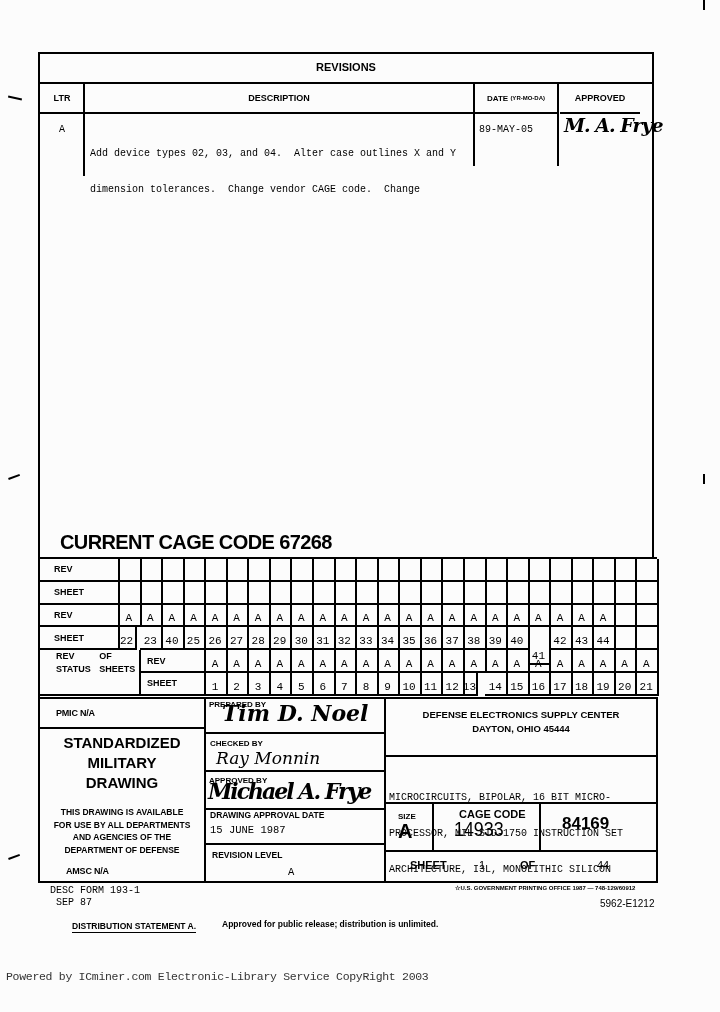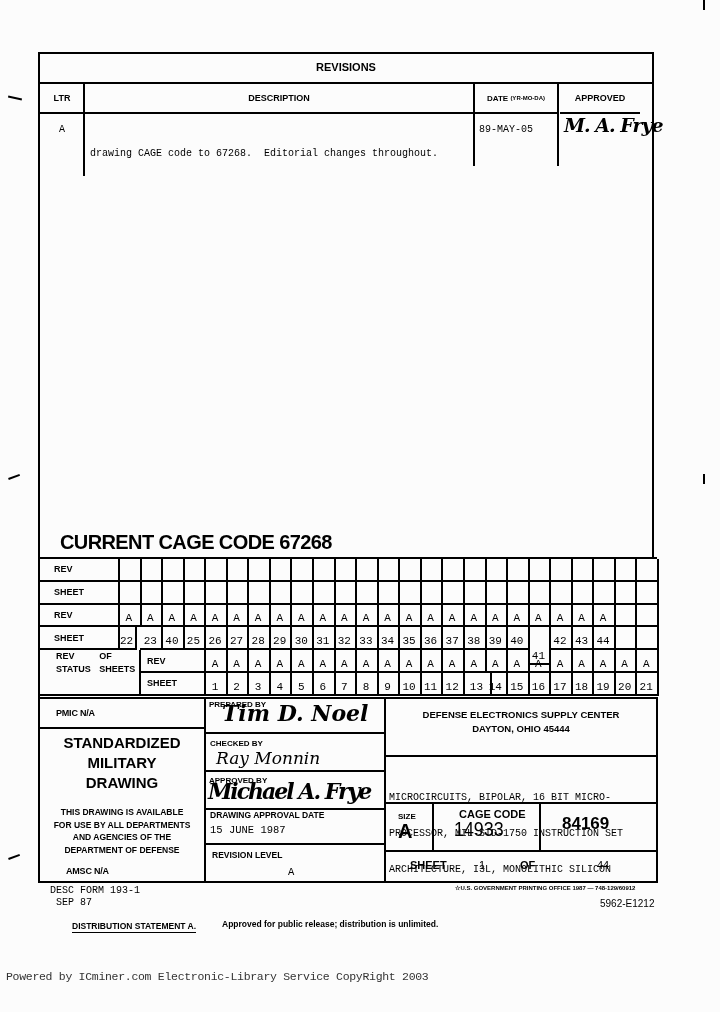--- a/index.html
+++ b/index.html
@@ -37,21 +37,22 @@
   <span>DATE</span>&nbsp;<span style="font-size:6px;">(YR-MO-DA)</span>
 </div>
 <div class="abs rev-col-head" style="left:560px;width:80px;">APPROVED</div>
 
 <div class="abs vline" style="left:83px;top:84px;height:92px;"></div>
 <div class="abs vline" style="left:473px;top:84px;height:82px;"></div>
 <div class="abs vline" style="left:557px;top:84px;height:82px;"></div>
 
 <div class="abs mono" style="left:40px;top:124px;width:44px;text-align:center;font-size:10px;">A</div>
 <div class="abs mono" style="left:90px;top:124px;width:380px;font-size:10px;line-height:12px;white-space:pre;">
-  <div>drawing CAGE code to 67268.  Editorial changes throughout.</div>
+  <div>Add device types 02, 03, and 04.  Alter case outlines X and Y</div>
+  <div>dimension tolerances.  Change vendor CAGE code.  Change</div>
 </div>
 <div class="abs mono" style="left:479px;top:124px;font-size:10px;">89-MAY-05</div>
 <div class="abs sig" style="left:564px;top:114px;font-size:19px;letter-spacing:-1px;">M. A. Frye</div>
 
 <div class="abs" style="left:60px;top:531px;font-size:20px;font-weight:bold;letter-spacing:-0.6px;">CURRENT CAGE CODE 67268</div>
 
 <div class="abs" style="left:38px;top:557px;width:619px;height:2px;background:#000;"></div>
 <div class="abs" style="left:38px;top:557px;width:2px;height:140px;background:#000;"></div>
 <div id="grid">
     <div class="rowlbl" style="left: 40px; top: 559px; width: 80px; height: 22.8px;">REV</div>
@@ -184,21 +185,21 @@
     <div class="cell" style="left: 247.36px; top: 673px; width: 23.56px; height: 22.8px;">3</div>
     <div class="cell" style="left: 268.92px; top: 673px; width: 23.56px; height: 22.8px;">4</div>
     <div class="cell" style="left: 290.48px; top: 673px; width: 23.56px; height: 22.8px;">5</div>
     <div class="cell" style="left: 312.04px; top: 673px; width: 23.56px; height: 22.8px;">6</div>
     <div class="cell" style="left: 333.6px; top: 673px; width: 23.56px; height: 22.8px;">7</div>
     <div class="cell" style="left: 355.16px; top: 673px; width: 23.56px; height: 22.8px;">8</div>
     <div class="cell" style="left: 376.72px; top: 673px; width: 23.56px; height: 22.8px;">9</div>
     <div class="cell" style="left: 398.28px; top: 673px; width: 23.56px; height: 22.8px;">10</div>
     <div class="cell" style="left: 419.84px; top: 673px; width: 23.56px; height: 22.8px;">11</div>
     <div class="cell" style="left: 441.4px; top: 673px; width: 23.56px; height: 22.8px;">12</div>
-    <div class="cell" style="left: 462.96px; top: 673px; width: 29px; height: 22.8px;">13</div>
+    <div class="cell" style="left: 462.96px; top: 673px; width: 15px; height: 22.8px;">13</div>
     <div class="cell" style="left: 484.52px; top: 673px; width: 23.56px; height: 22.8px;">14</div>
     <div class="cell" style="left: 506.08px; top: 673px; width: 23.56px; height: 22.8px;">15</div>
     <div class="cell" style="left: 527.64px; top: 673px; width: 23.56px; height: 22.8px;">16</div>
     <div class="cell" style="left: 549.2px; top: 673px; width: 23.56px; height: 22.8px;">17</div>
     <div class="cell" style="left: 570.76px; top: 673px; width: 23.56px; height: 22.8px;">18</div>
     <div class="cell" style="left: 592.32px; top: 673px; width: 23.56px; height: 22.8px;">19</div>
     <div class="cell" style="left: 613.88px; top: 673px; width: 23.56px; height: 22.8px; text-align: right;">20</div>
     <div class="cell" style="left: 635.44px; top: 673px; width: 23.56px; height: 22.8px;">21</div>
     <div class="rowlbl" style="left: 40px; top: 650.2px; width: 101px; height: 45.6px; flex-direction: row; align-items: flex-start; justify-content: center; padding-left: 16px; line-height: 13px;">
       <div>REV STATUS</div>

